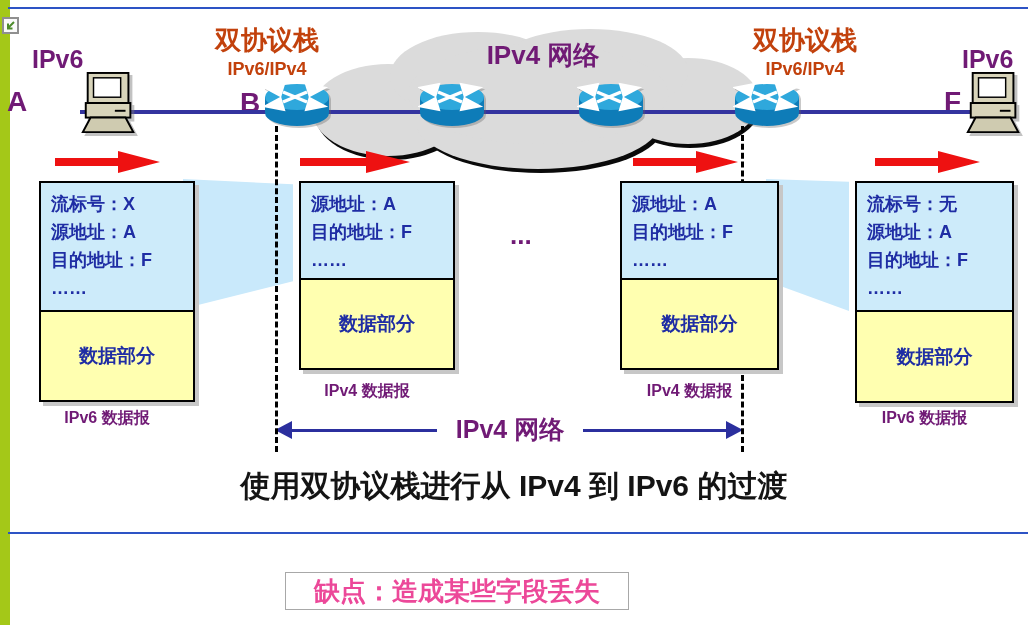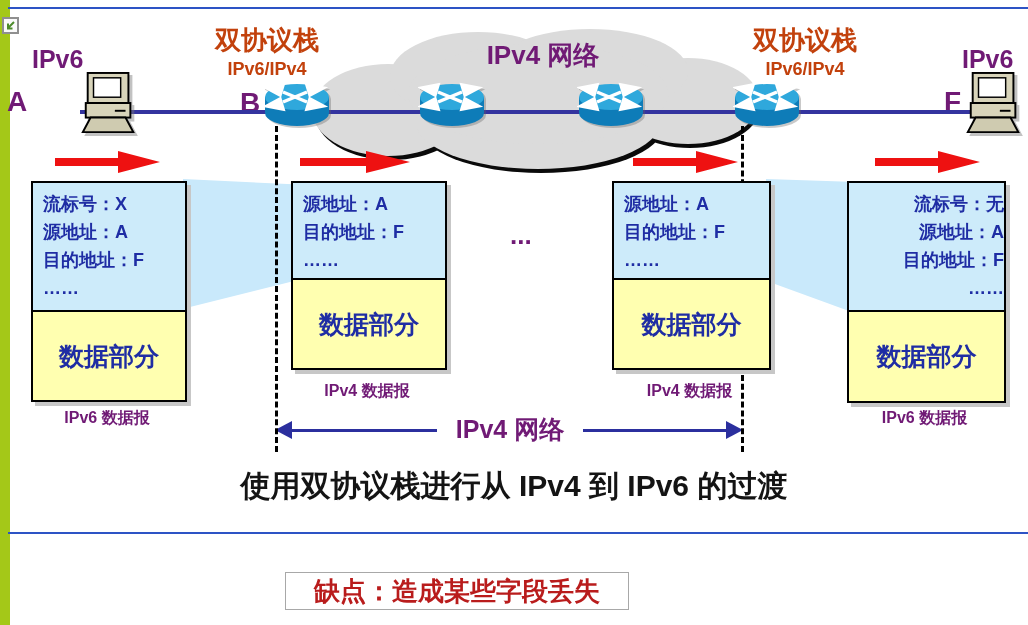--- a/index.html
+++ b/index.html
@@ -38,39 +38,39 @@
     clip-path:polygon(0 32%,60% 32%,60% 0,100% 50%,60% 100%,60% 68%,0 68%);}
 
   
   .funnel{background:#C9E9FB;z-index:2;}
   #funnel-1{left:183px;top:179px;width:110px;height:131px;
     clip-path:polygon(0 0,100% 4%,100% 78%,0 99%);}
   #funnel-2{left:766px;top:179px;width:83px;height:132px;
     clip-path:polygon(0 0,100% 2%,100% 100%,0 77%);}
 
   
-  .pkt{border:2.5px solid #000;box-shadow:4px 4px 0 #c7c7c7;z-index:4;background:#7dd3fc;}
+  .pkt{border:2.5px solid #000;box-shadow:4px 4px 0 #c7c7c7;z-index:4;background:#7dd3fc;margin-left:8px;}
   .pkt .hdr{background:#CDEBFA;color:#1F2DA4;font-weight:bold;font-size:18px;
     padding:7px 0 0 10px;line-height:28px;border-bottom:2.5px solid #000;}
-  .pkt .pay{background:#FFFFB0;color:#1F2DA4;font-weight:bold;font-size:25px;
+  .pkt .pay{background:#FFFFB0;color:#1F2DA4;font-weight:bold;font-size:19px;
     display:flex;align-items:center;justify-content:center;}
   .pkt-caption{font-size:16px;z-index:4;}
 
   .mid-ellipsis{left:510px;top:220px;font-size:26px;z-index:3;}
 
   
   .span-line{left:290px;top:429px;width:438px;height:3px;background:#2B2F9E;z-index:2;}
   .span-head{top:421px;width:0;height:0;border-top:9px solid transparent;border-bottom:9px solid transparent;z-index:2;}
   .span-head.left{left:275px;border-right:17px solid #2B2F9E;}
   .span-head.right{left:726px;border-left:17px solid #2B2F9E;}
   .span-label{left:437px;top:413px;width:146px;background:#fff;font-size:25px;z-index:3;}
 
   .slide-title{left:0;top:466px;width:1028px;font-size:30px;color:#141414;}
   .note-box{left:285px;top:572px;width:342px;height:36px;border:1px solid #A8A8A8;
-    color:#b91c1c;font-size:26px;font-weight:bold;display:flex;align-items:center;justify-content:center;background:#fff;}
+    color:#ec4899;font-size:26px;font-weight:bold;display:flex;align-items:center;justify-content:center;background:#fff;}
 </style>
 </head>
 <body>
 
 <div id="canvas">
 
   <div class="abs green-bar"></div>
   <div class="abs rule top"></div>
   <div class="abs rule bottom"></div>
   <div class="abs corner-icon">
@@ -219,21 +219,21 @@
     <div class="hdr" style="height:88px;">
       <div>源地址：A</div>
       <div>目的地址：F</div>
       <div>……</div>
     </div>
     <div class="pay" style="height:88px;">数据部分</div>
   </div>
   <div class="abs pkt-caption ctr navy bold" style="left:612px;top:381px;width:155px;">IPv4 数据报</div>
 
   <div class="abs pkt" style="left:847px;top:181px;width:155px;">
-    <div class="hdr" style="height:120px;text-align:right;">
+    <div class="hdr" style="height:120px;">
       <div>流标号：无</div>
       <div>源地址：A</div>
       <div>目的地址：F</div>
       <div>……</div>
     </div>
     <div class="pay" style="height:89px;">数据部分</div>
   </div>
   <div class="abs pkt-caption ctr navy bold" style="left:847px;top:408px;width:155px;">IPv6 数据报</div>
 
   <div class="abs span-line"></div>

